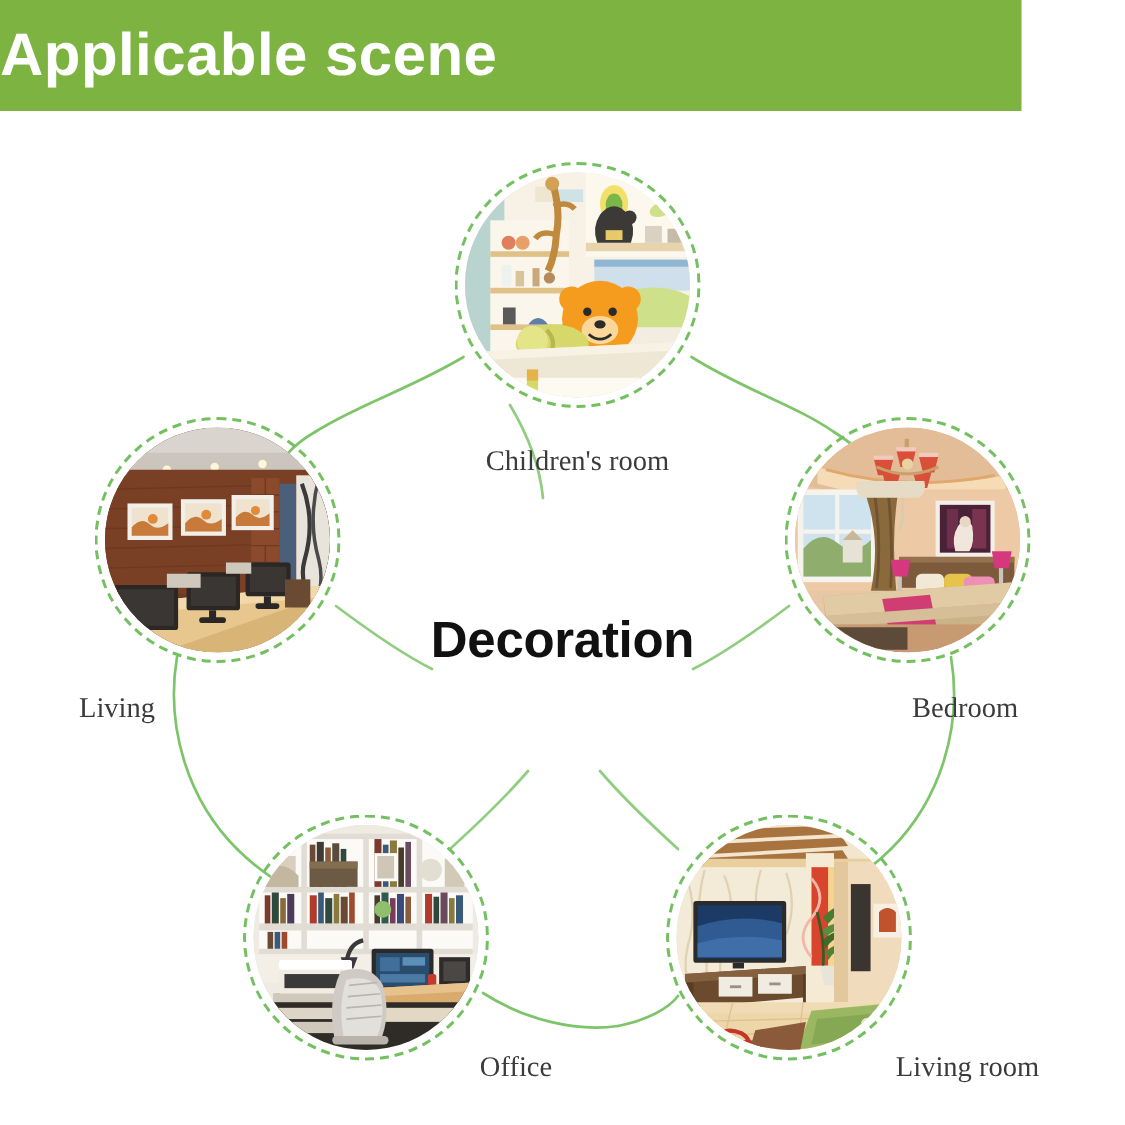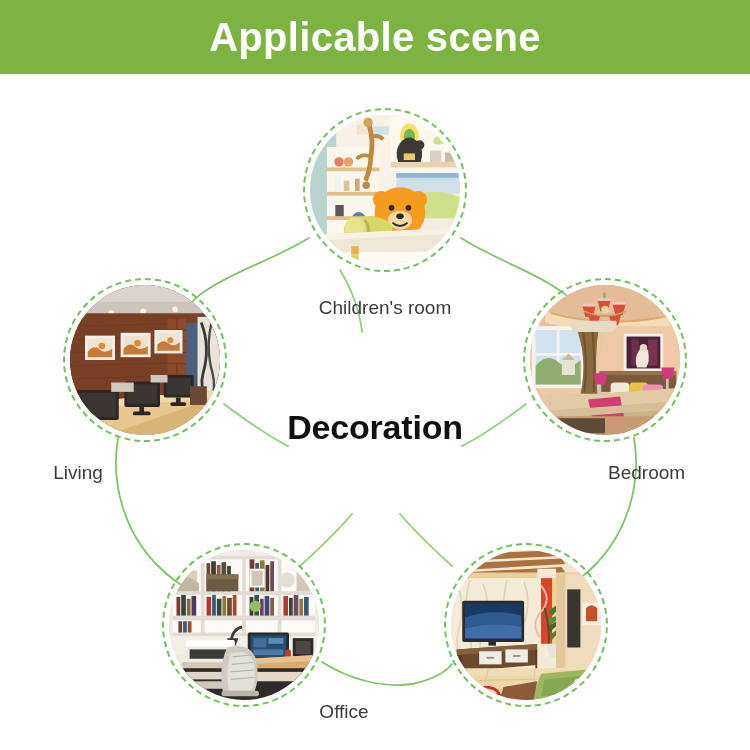--- a/index.html
+++ b/index.html
@@ -7,23 +7,23 @@
     width: 750px; height: 750px;
     background: #ffffff;
     font-family: "Liberation Sans", sans-serif;
     overflow: hidden;
   }
   #page { position: relative; width: 750px; height: 750px; background: #fff; }
 
   
   #header-band {
     position: absolute; left: 0; top: 0;
-    width: 750px; height: 74px;
+    width: 681px; height: 74px;
     background: #7db441;
-    display: flex; align-items: center; justify-content: center;
+    display: flex; align-items: center; 
   }
   #header-title {
     color: #ffffff;
     font-size: 40px;
     font-weight: 700;
     letter-spacing: 0.3px;
     line-height: 1;
     text-align: center;
     white-space: nowrap;
   }
@@ -63,20 +63,21 @@
   }
   .node-photo > svg { display: block; width: 100%; height: 100%; }
 
   .node-label {
     position: absolute;
     font-size: 19px;
     color: #3b3b3b;
     font-weight: 400;
     line-height: 1;
     white-space: nowrap;
+    font-family: Liberation Serif, serif;
   }
 </style>
 </head>
 <body>
 
 <div id="page">
 
   <div id="header-band">
     <div id="header-title">Applicable scene</div>
   </div>
@@ -530,15 +531,16 @@
           <g stroke="#c4352a" stroke-width="3" fill="none">
             <path d="M22 156 q10 -14 24 -8 q10 6 2 14"></path>
             <path d="M34 160 q14 -10 28 -2"></path>
             <path d="M56 150 q8 8 0 12"></path>
           </g>
           <path d="M56 146 L92 140 L88 160 L52 160 Z" fill="#8a5a3a"></path>
         </svg>
       </div>
       <div class="node-ring"></div>
     </div>
+    <div class="node-label" style="left:580px; top:628px; width:130px; text-align:center;">Living room</div>
 
   </div>
 </div>
 
 </body></html>

